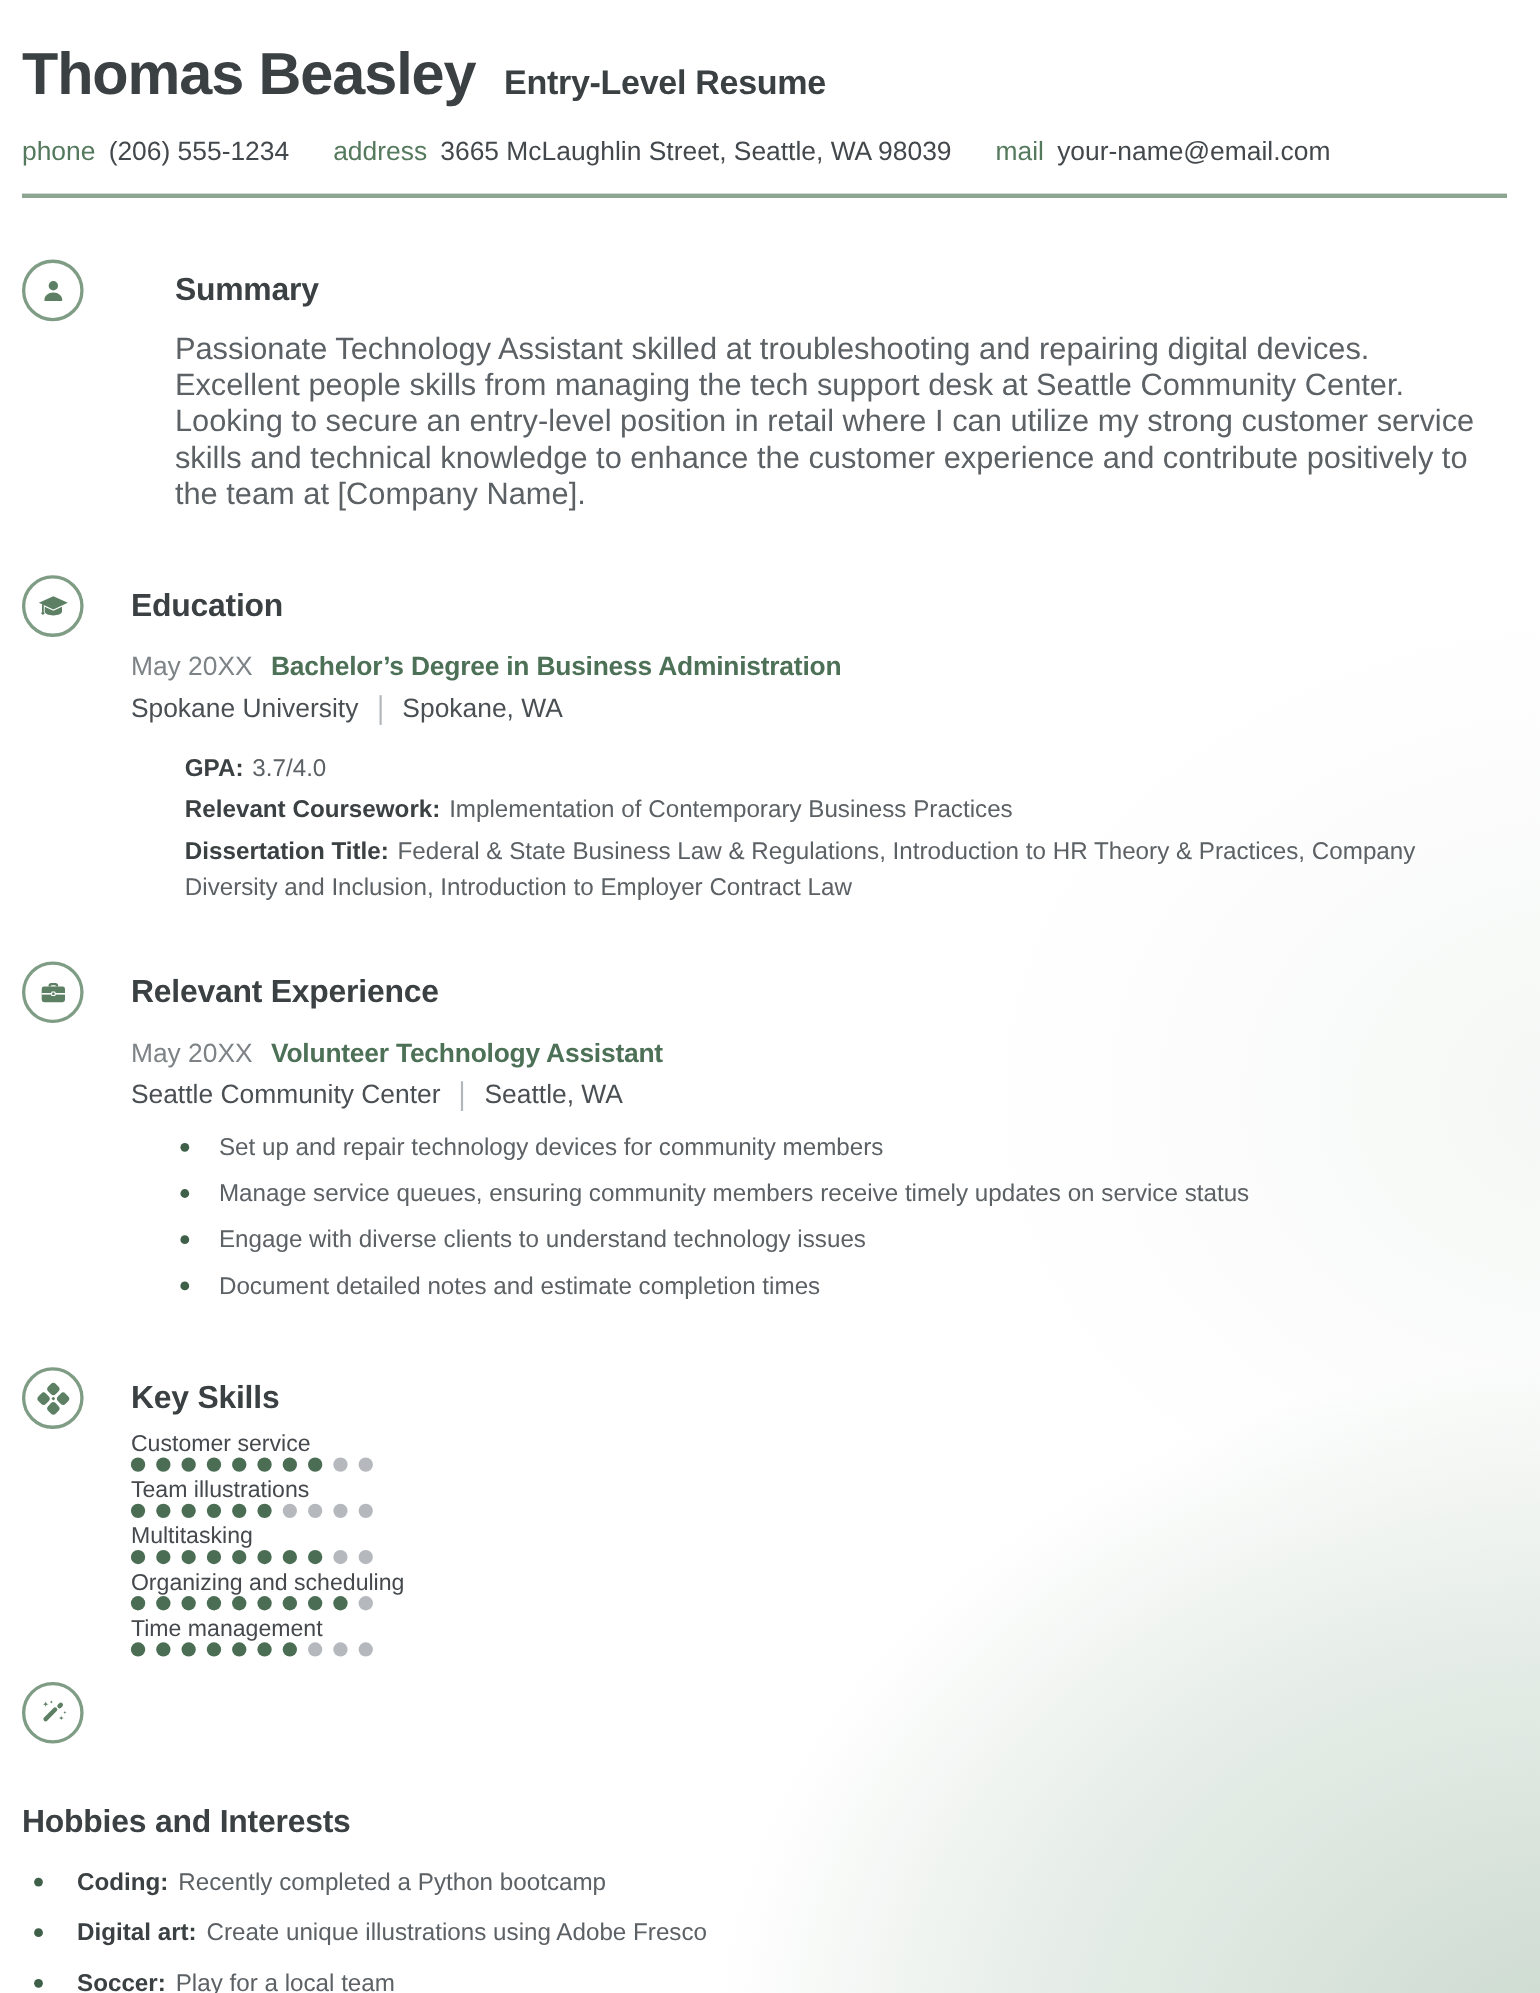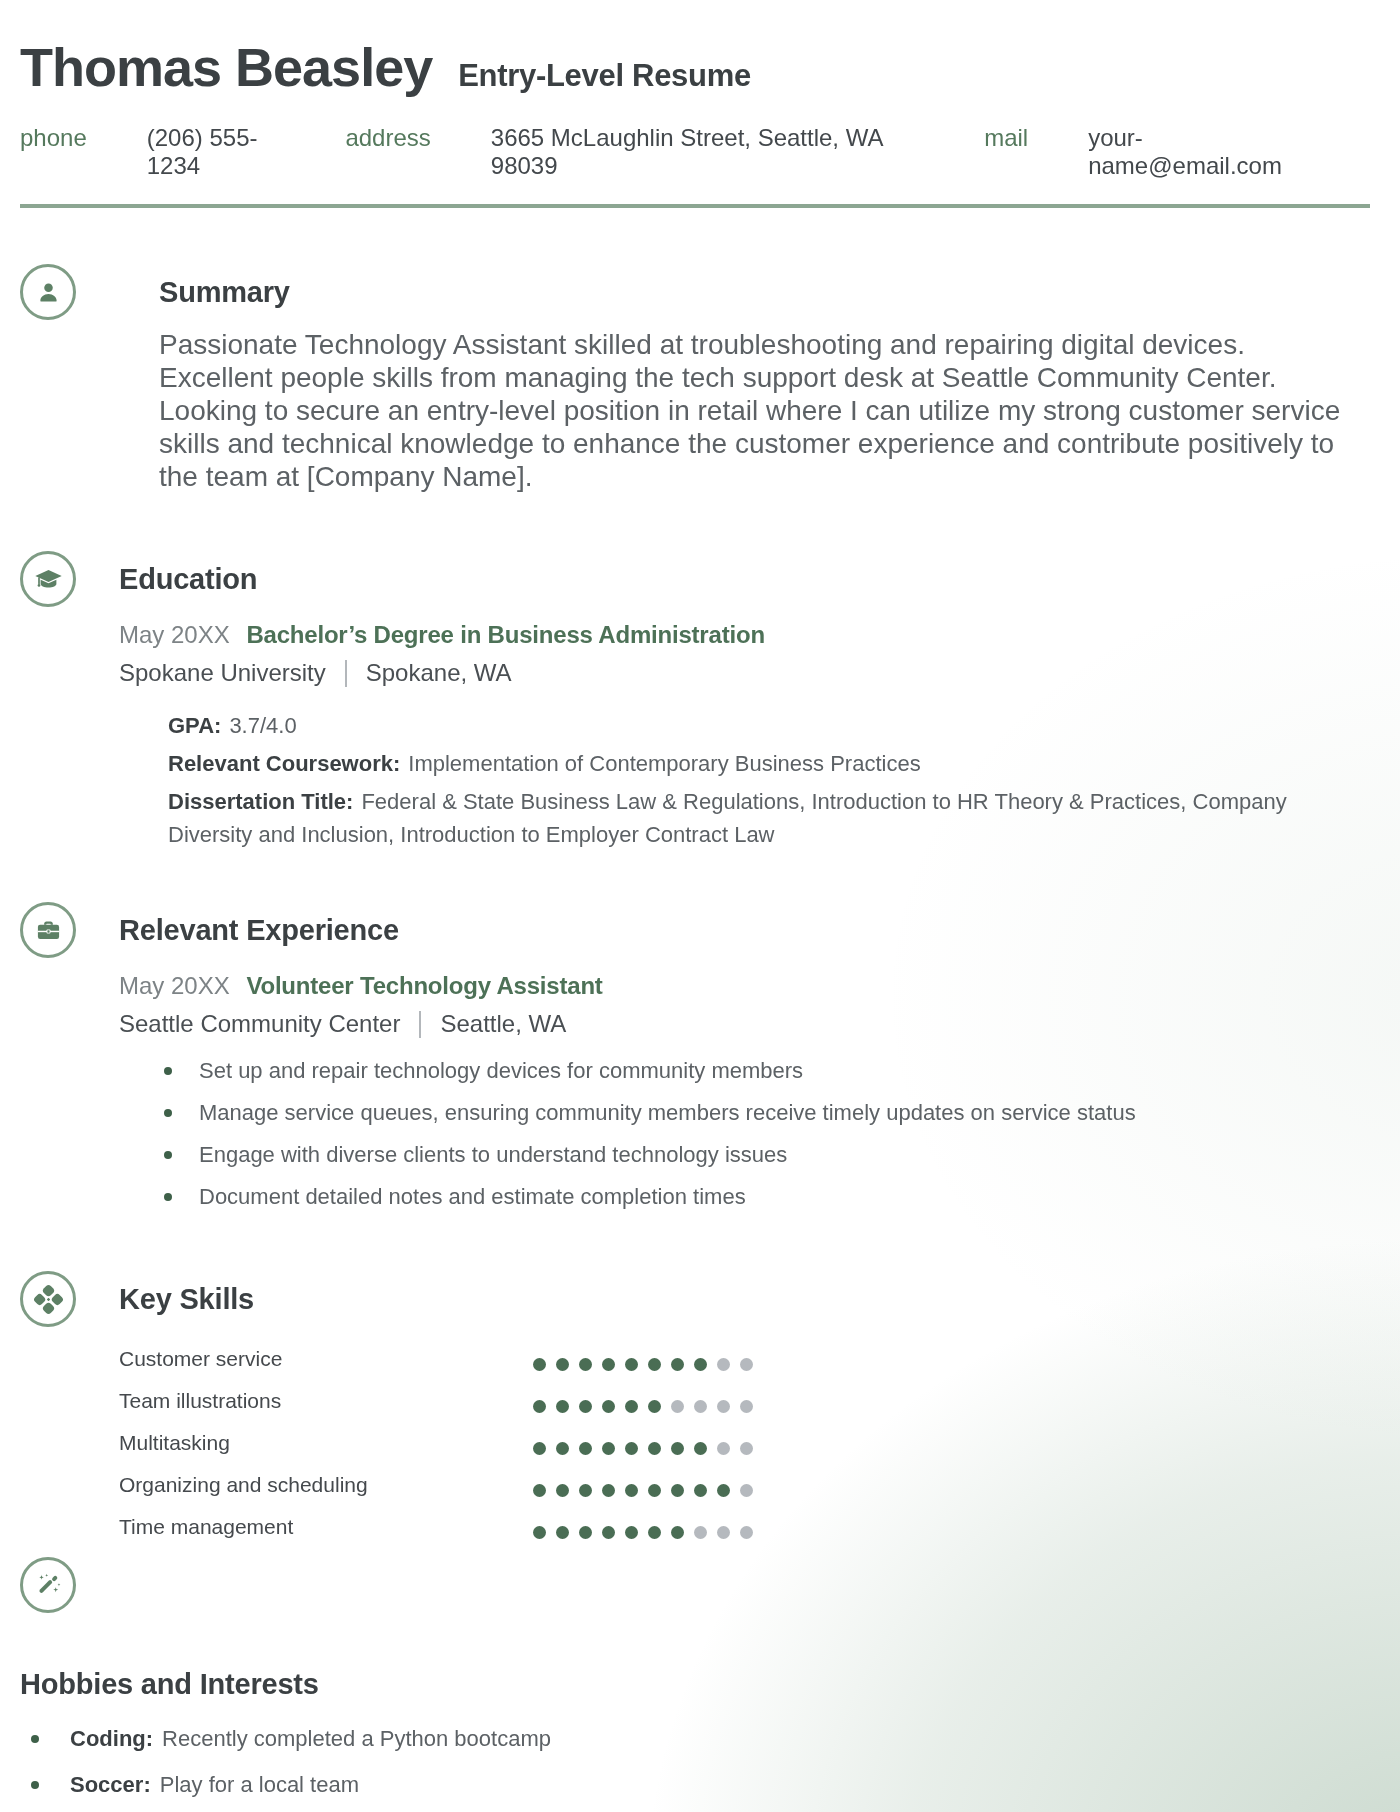--- a/index.html
+++ b/index.html
@@ -24,21 +24,21 @@
       radial-gradient(820px 640px at 104% 55%, rgba(151,180,158,0.10) 0%, rgba(151,180,158,0) 70%),
       #ffffff;
   }
   .page{padding:36px 30px 0 20px;box-sizing:border-box;}
 
   
   .name-row{display:flex;align-items:baseline;}
   .name{margin:0;font-size:54px;font-weight:bold;color:var(--heading-dark);letter-spacing:-1px;}
   .subtitle{margin-left:26px;font-size:31px;font-weight:bold;color:var(--heading-dark);letter-spacing:-0.3px;}
   .contact-row{margin-top:26px;font-size:24px;display:flex;align-items:baseline;}
-  .c-group{margin-right:40px;display:flex;align-items:baseline;gap:48px;}
+  .c-group{margin-right:40px;display:flex;align-items:baseline;}
   .c-label{color:var(--label-green);margin-right:12px;}
   .c-value{color:#43484c;}
   .divider{margin-top:24px;height:4px;background:var(--divider);}
 
   
   section{display:flex;}
   .icon-col{flex:0 0 99px;width:99px;}
   .icon-circle{width:56px;height:56px;box-sizing:border-box;border:3.5px solid var(--icon-ring);
     border-radius:50%;display:flex;align-items:center;justify-content:center;color:var(--accent-green);background:transparent;}
   .icon-circle svg{width:31px;height:31px;display:block;}
@@ -58,21 +58,21 @@
   .detail{font-size:22px;line-height:33px;margin-bottom:5px;color:var(--text-gray);}
   .d-label{font-weight:bold;color:var(--heading-dark);margin-right:8px;}
 
   .sec-experience{margin-top:46px;}
   .exp-list{list-style:none;margin:18px 0 0;padding:0;}
   .exp-list li{display:flex;margin-bottom:13px;font-size:22px;color:var(--text-gray);line-height:29px;}
   .b-dot{flex:0 0 8px;width:8px;height:8px;border-radius:50%;background:var(--bullet-green);margin:11px 27px 0 45px;}
 
   .sec-skills{margin-top:47px;}
   .skills-table{margin-top:2px;}
-  .skill-row{display:flex;align-items:flex-end;height:42px;}
+  .skill-row{display:flex;align-items:flex-start;height:42px;flex-direction:column;}
   .skill-name{width:414px;font-size:21px;color:#45494d;}
   .skill-dots{display:flex;align-items:center;}
   .dot{width:13px;height:13px;border-radius:50%;margin-right:10px;}
   .dot.filled{background:var(--dot-filled);}
   .dot.empty{background:var(--dot-empty);}
 
   .sec-hobbies{margin-top:18px;flex-direction:column;}
   .hobby-list{list-style:none;margin:12px 0 0;padding:0;}
   .hobby-list li{display:flex;margin-bottom:17px;font-size:22px;color:var(--text-gray);line-height:29px;}
   .h-dot{flex:0 0 8px;width:8px;height:8px;border-radius:50%;background:var(--bullet-green);margin:11px 31px 0 11px;}
@@ -311,19 +311,23 @@
     </div>
     <div class="content">
       <div class="sec-title">Hobbies and Interests</div>
       <ul class="hobby-list">
         <li>
           <span class="h-dot"></span>
           <span><span class="h-label">Coding:</span><span>Recently completed a Python bootcamp</span></span>
         </li>
         <li>
           <span class="h-dot"></span>
+          <span><span class="h-label">Digital art:</span><span>Create unique illustrations using Adobe Fresco</span></span>
+        </li>
+        <li>
+          <span class="h-dot"></span>
           <span><span class="h-label">Soccer:</span><span>Play for a local team</span></span>
         </li>
       </ul>
     </div>
   </section>
 
 </div>
 
 </body></html>

